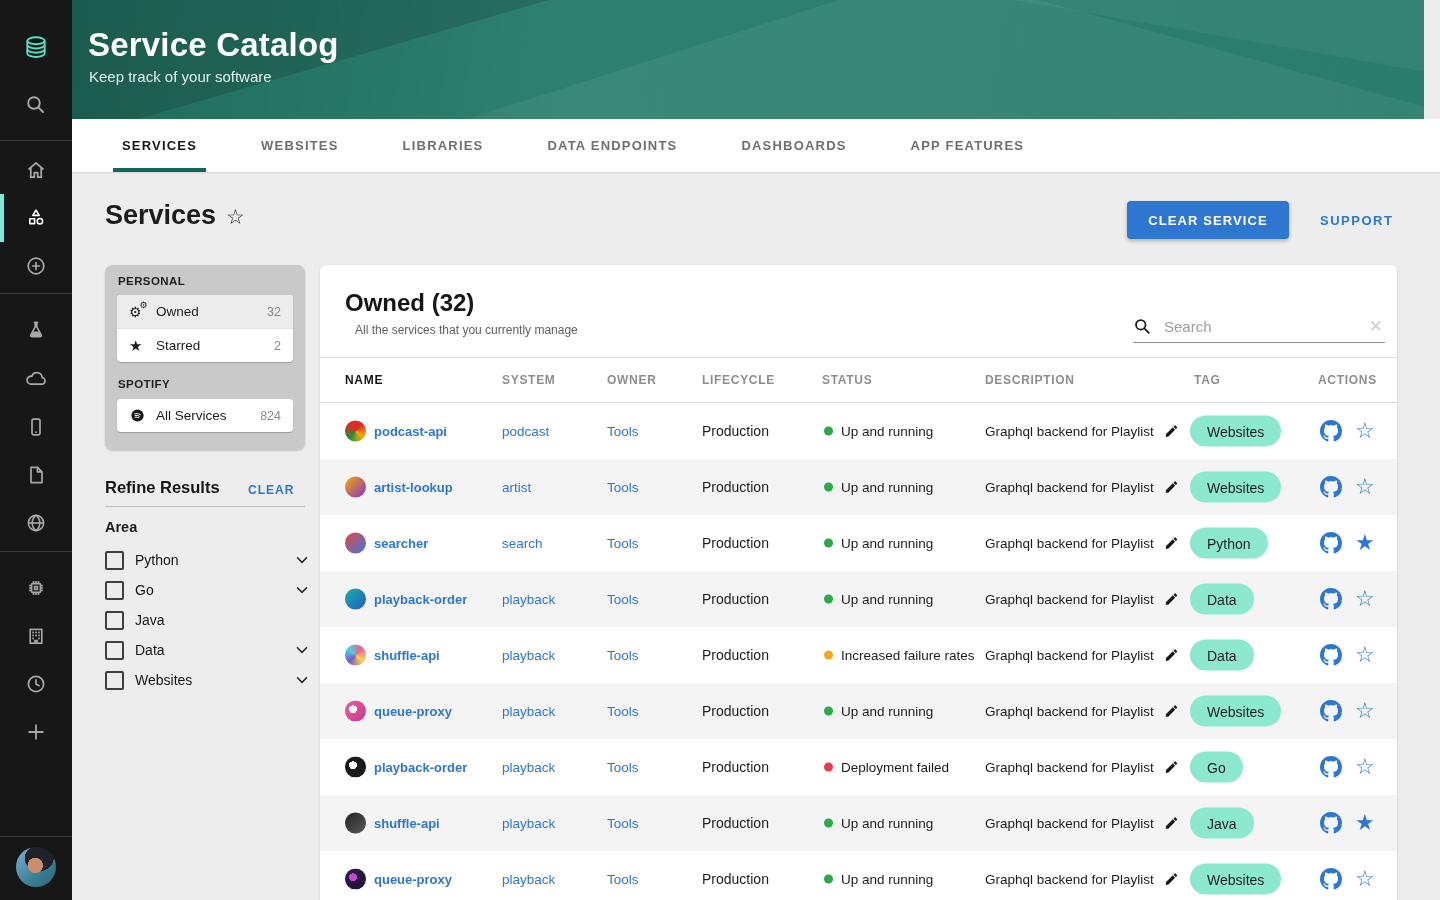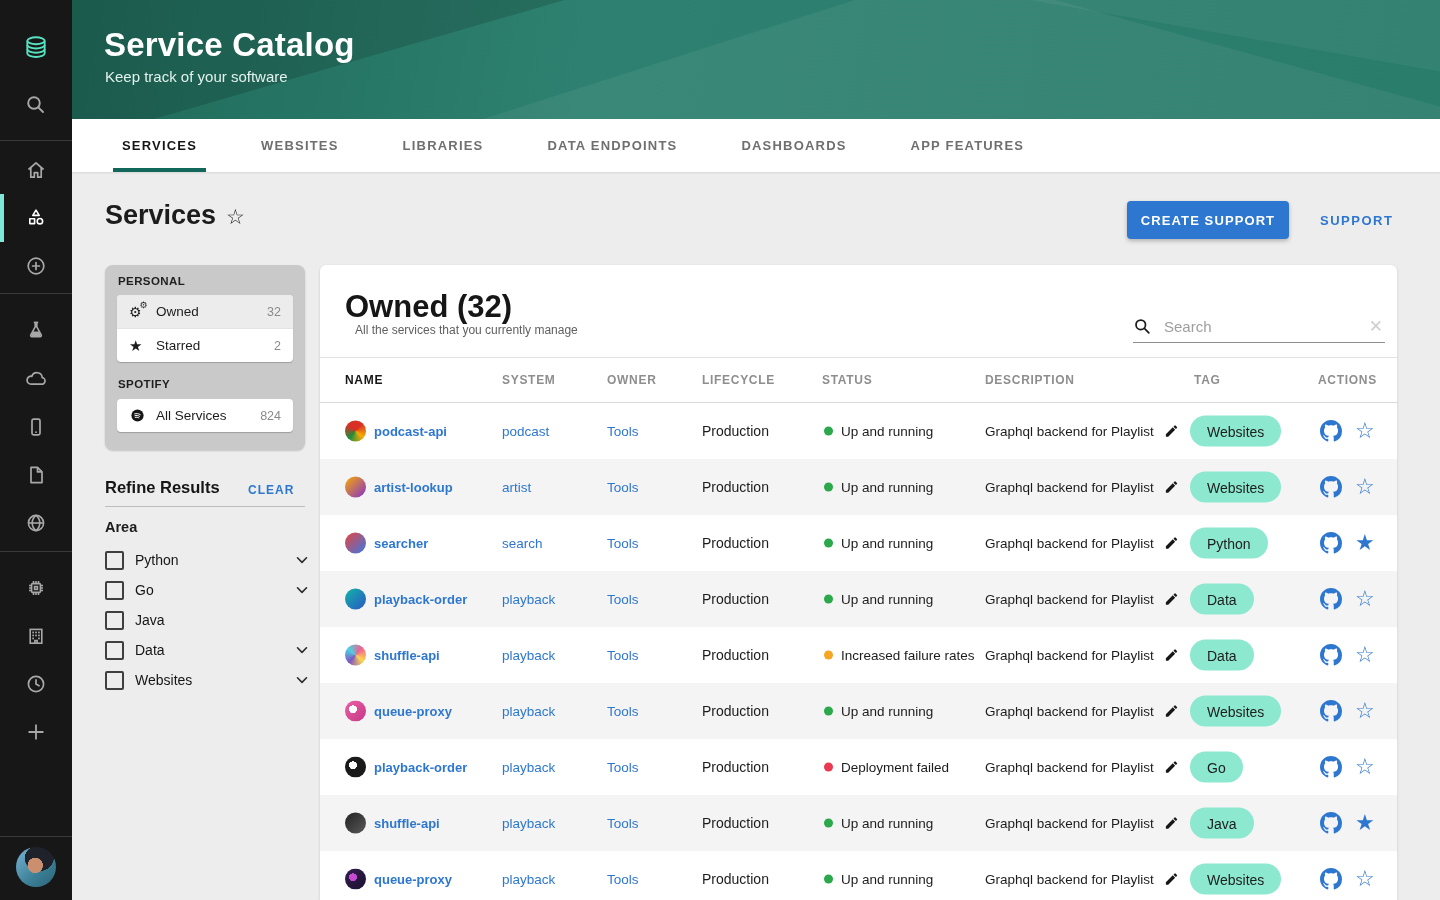--- a/index.html
+++ b/index.html
@@ -15,21 +15,21 @@
   .sb-item.logo svg{width:32px;height:32px;}
   .sb-item.active{color:#ffffff;}
   .sb-active-bar{position:absolute;left:0;top:0;width:4px;height:48px;background:var(--sidebar-active,#7DE8D8);}
   .sb-divider{position:absolute;left:0;width:72px;height:1px;background:#3a3a3a;}
   .sb-avatar{position:absolute;left:16px;width:40px;height:40px;border-radius:50%;cursor:pointer;
     background:
       radial-gradient(circle at 48% 46%, #c98f6f 0 25%, rgba(0,0,0,0) 26%),
       radial-gradient(ellipse 62% 55% at 58% 28%, #20222b 0 58%, rgba(0,0,0,0) 59%),
       linear-gradient(135deg,#79b4d6,#3b7f96 60%,#2c6377);}
   
-  .header{position:absolute;left:72px;top:0;width:1368px;height:119px;
+  .header{position:absolute;left:56px;top:0;width:1368px;height:119px;
     background:linear-gradient(100deg,#1f6a59 0%,#2e8170 38%,#2a7c6b 100%);overflow:hidden;}
   .hdr-wedge1{position:absolute;inset:0;background:rgba(255,255,255,0.06);clip-path:polygon(26% 115%,64% -25%,108% 115%);}
   .hdr-wedge2{position:absolute;inset:0;background:rgba(0,0,0,0.14);clip-path:polygon(0 0,36% 0,6% 100%,0 100%);}
   .hdr-wedge3{position:absolute;inset:0;background:rgba(255,255,255,0.05);clip-path:polygon(70% 0,100% 0,100% 60%);}
   .hdr-title{position:absolute;left:32px;top:26px;color:#fff;font-size:33px;font-weight:700;letter-spacing:.2px;}
   .hdr-sub{position:absolute;left:33px;top:68px;color:#e3f1ed;font-size:15px;}
   .clocks{position:absolute;right:28px;top:36px;display:flex;gap:30px;}
   .clock-label{color:#fff;font-size:13.5px;font-weight:700;letter-spacing:.4px;}
   .clock-time{color:#f2f8f6;font-size:15px;margin-top:6px;}
   
@@ -61,21 +61,21 @@
   .clear-link{position:absolute;left:176px;top:311px;font-size:12px;font-weight:700;letter-spacing:1px;color:var(--blue,#2E77D0);cursor:pointer;}
   .refine-hr{position:absolute;left:33px;top:334px;width:200px;height:1px;background:#bdbdbd;}
   .area-label{position:absolute;left:33px;top:347px;font-size:14.5px;font-weight:700;color:#1c1c1c;}
   .opt-row{position:absolute;left:33px;width:200px;height:30px;display:flex;align-items:center;}
   .opt-check{width:15px;height:15px;border:2px solid #3f3f3f;border-radius:2px;background:transparent;cursor:pointer;flex:none;}
   .opt-label{margin-left:11px;font-size:14px;color:#161616;}
   .opt-chevron{margin-left:auto;margin-right:-6px;width:18px;height:18px;color:#2b2b2b;cursor:pointer;}
   .opt-chevron svg{width:18px;height:18px;}
   
   .card{position:absolute;left:248px;top:93px;width:1077px;height:635px;background:#fff;border-radius:6px 6px 0 0;box-shadow:0 1px 3px rgba(0,0,0,.16);overflow:hidden;}
-  .card-title{position:absolute;left:25px;top:24px;font-size:31px;font-weight:700;color:#161616;}
+  .card-title{position:absolute;left:25px;top:24px;font-size:24px;font-weight:700;color:#161616;}
   .card-sub{position:absolute;left:35px;top:58px;font-size:12px;color:#5f5f5f;}
   .search{position:absolute;left:813px;top:45px;width:252px;height:32px;border-bottom:1px solid #8f8f8f;display:flex;align-items:center;}
   .search svg.mag{width:19px;height:19px;flex:none;color:#1c1c1c;}
   .search input{border:none;outline:none;background:transparent;font-family:inherit;font-size:15px;color:#333;margin-left:10px;flex:1;min-width:0;}
   .search input::placeholder{color:#9e9e9e;}
   .search .clear-x{flex:none;color:#cfcfcf;font-size:17px;cursor:pointer;padding:0 2px;}
   .card-hr{position:absolute;left:0;top:92px;width:1077px;height:1px;background:#e2e2e2;}
   .thead{position:absolute;left:0;top:93px;width:1077px;height:44px;border-bottom:2px solid #d9d9d9;}
   .th{position:absolute;top:50%;transform:translateY(-50%);font-size:12px;font-weight:700;letter-spacing:.7px;color:#8e8e8e;white-space:nowrap;}
   .th.first{color:#161616;}
@@ -250,21 +250,21 @@
     <div class="tab">LIBRARIES</div>
     <div class="tab">DATA ENDPOINTS</div>
     <div class="tab">DASHBOARDS</div>
     <div class="tab">APP FEATURES</div>
   </div>
 
 <div class="content">
   <div class="page-title">
     <span>Services</span><span class="fav">☆</span>
   </div>
-  <button class="create-btn">CREATE SUPPORT</button>
+  <button class="create-btn">CLEAR SERVICE</button>
   <div class="support-link">SUPPORT</div>
 
   <div class="filter-panel">
     <div class="fp-label" style="top:10px">PERSONAL</div>
     <div class="fp-card" style="top:30px" id="personal-card">
         <div class="fp-item selected">
           <span class="ficon">
             <span class="gears">⚙</span>
           </span>
           <span>Owned</span>

